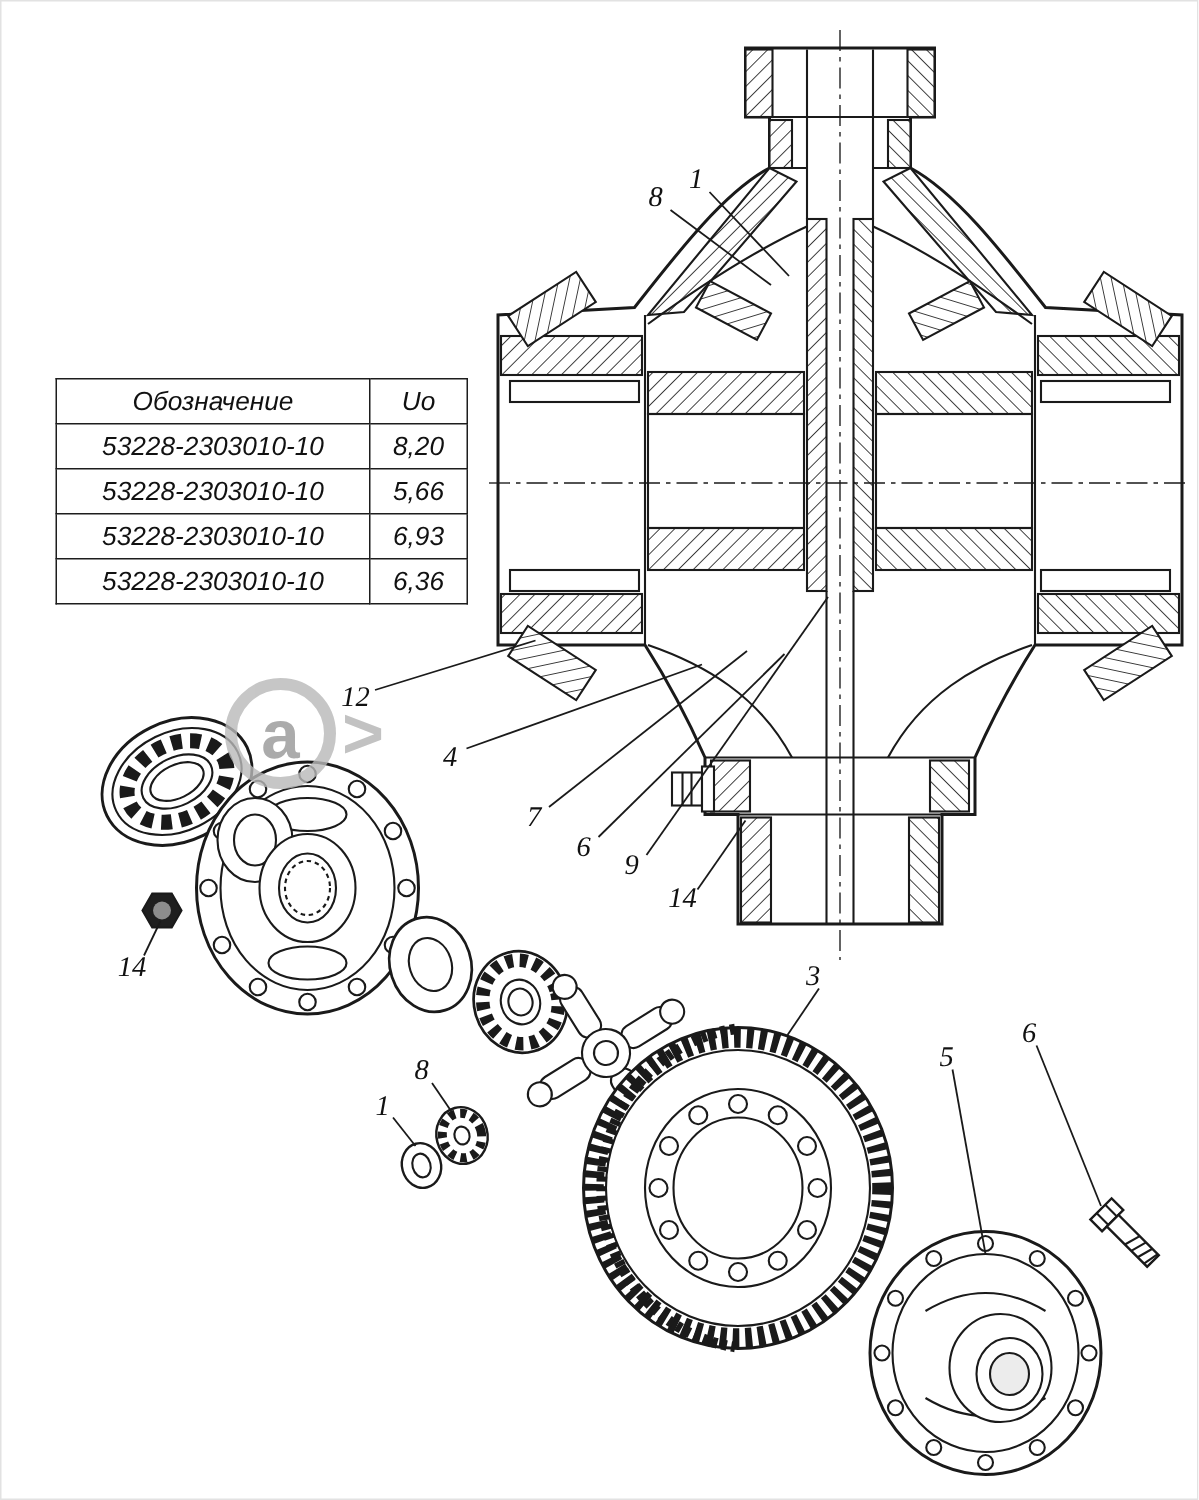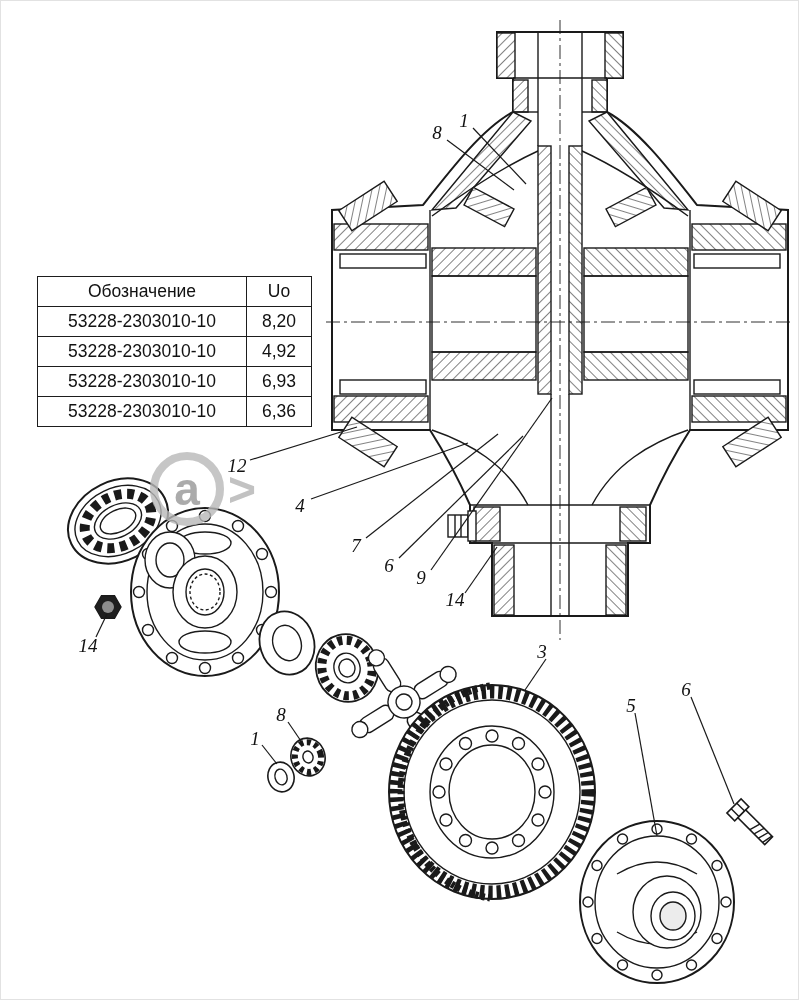--- a/index.html
+++ b/index.html
@@ -6,21 +6,21 @@
   .stage{
     position:relative;width:799px;height:1000px;background:#fff;
     font-family:"Liberation Sans",sans-serif;overflow:hidden;
     box-shadow:inset 0 0 0 1px #e2e2e2;
   }
   svg.diagram{position:absolute;left:0;top:0;}
 
   
   .ratio-table{
     position:absolute;left:37px;top:252px;border-collapse:collapse;
-    font-size:17.5px;color:#111;background:#fff;margin-top:24px;
+    font-style:italic;font-size:17.5px;color:#111;background:#fff;
   }
   .ratio-table th,.ratio-table td{
     border:1.6px solid #1d1d1d;text-align:center;font-weight:normal;
     padding:2px 6px;height:25px;
   }
   .ratio-table th:first-child,.ratio-table td:first-child{width:196px;}
   .ratio-table th:last-child,.ratio-table td:last-child{width:52px;text-align:center;}
 
   
   .watermark{
@@ -309,21 +309,21 @@
         <th>Uo</th>
       </tr>
     </thead>
     <tbody>
       <tr>
         <td>53228-2303010-10</td>
         <td>8,20</td>
       </tr>
       <tr>
         <td>53228-2303010-10</td>
-        <td>4,92</td>
+        <td>5,66</td>
       </tr>
       <tr>
         <td>53228-2303010-10</td>
         <td>6,93</td>
       </tr>
       <tr>
         <td>53228-2303010-10</td>
         <td>6,36</td>
       </tr>
     </tbody>

